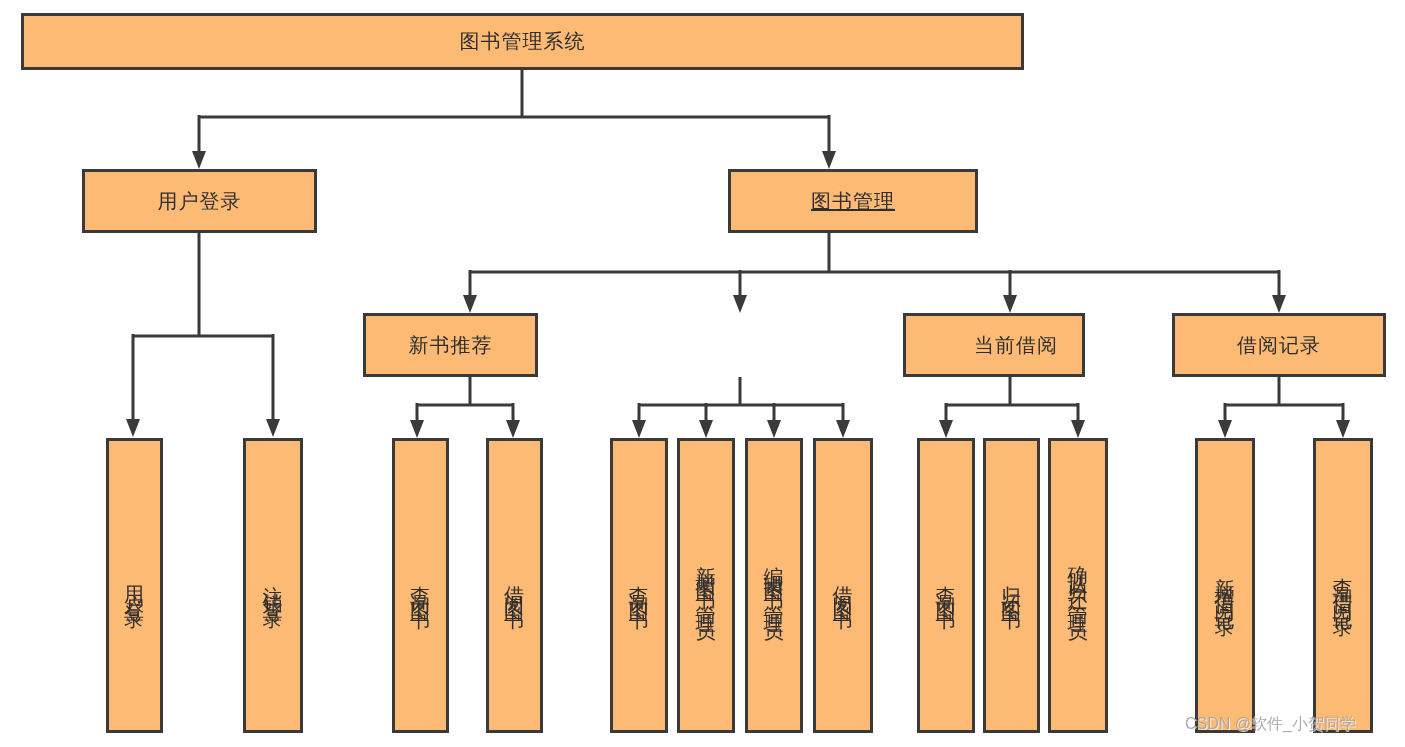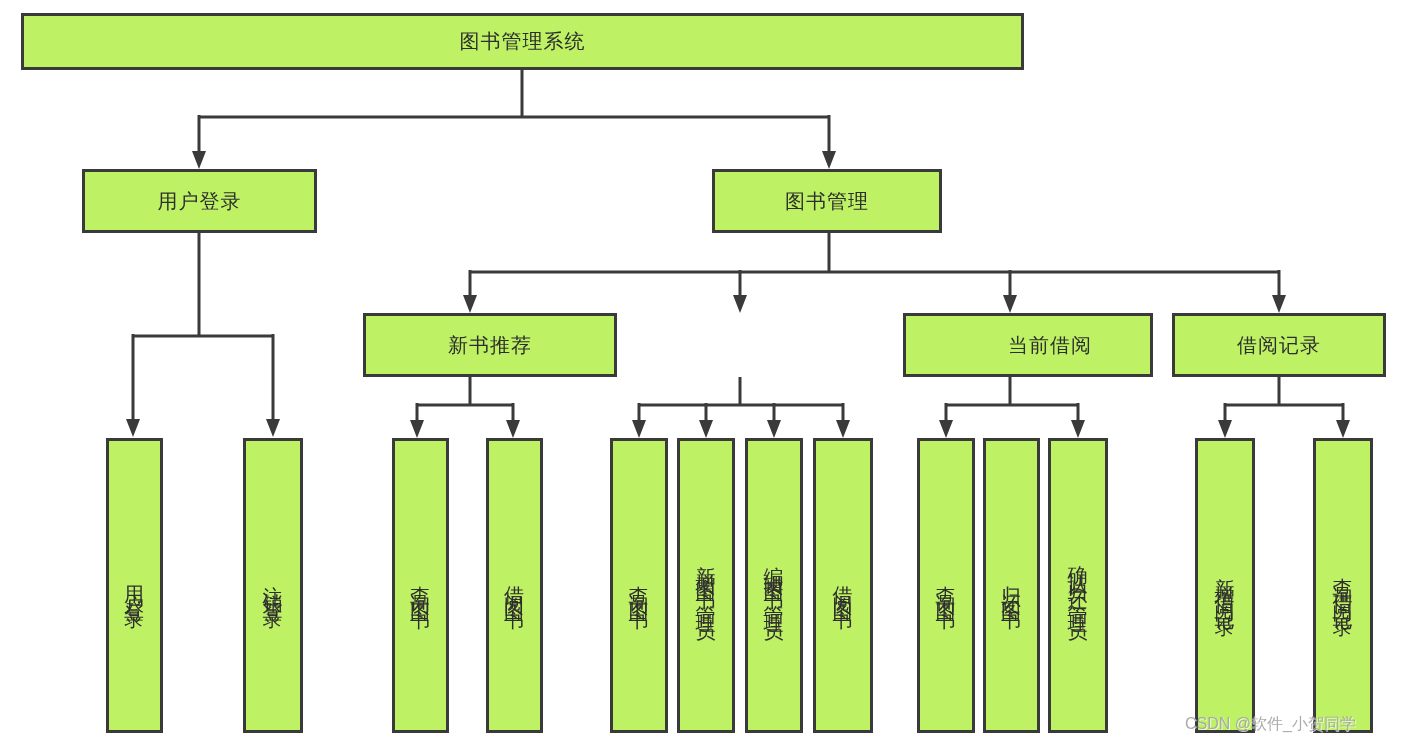--- a/index.html
+++ b/index.html
@@ -18,21 +18,21 @@
   #wires {
     position: absolute;
     left: 0; top: 0;
     width: 1405px; height: 747px;
     pointer-events: none;
   }
   .box {
     position: absolute;
     box-sizing: border-box;
     border: 3px solid #3a3a3a;
-    background: #bef264;
+    background: #fdba74;
     display: flex;
     align-items: center;
     justify-content: center;
     color: #2e2e2e;
     font-size: 20px;
     letter-spacing: 1px;
     z-index: 2;
   }
   .vbox {
     top: 438px;
@@ -43,25 +43,25 @@
     text-orientation: mixed;
     letter-spacing: 8px;
     line-height: 1.1;
     font-size: 20px;
     color: #2e2e2e;
   }
   
   .n-root  { left: 21px;   top: 13px;  width: 1003px; height: 57px; }
   
   .n-l2a   { left: 82px;   top: 169px; width: 235px;  height: 64px; }
-  .n-l2b   { left: 712px;  top: 169px; width: 230px;  height: 64px; }
-  
-  .n-l3a   { left: 363px;  top: 313px; width: 254px;  height: 64px; justify-content: center; }
+  .n-l2b   { left: 728px;  top: 169px; width: 250px;  height: 64px; text-decoration: underline; }
+  
+  .n-l3a   { left: 363px;  top: 313px; width: 175px;  height: 64px; justify-content: center; }
   .n-l3b   { left: 632px;  top: 313px; width: 216px;  height: 64px; }
-  .n-l3c   { left: 903px;  top: 313px; width: 250px;  height: 64px; padding-left: 44px; }
+  .n-l3c   { left: 903px;  top: 313px; width: 182px;  height: 64px; padding-left: 44px; }
   .n-l3d   { left: 1172px; top: 313px; width: 214px;  height: 64px; }
   
   .n-g1a { left: 106px;  width: 57px; }
   .n-g1b { left: 243px;  width: 60px; }
   .n-g2a { left: 392px;  width: 57px; }
   .n-g2b { left: 486px;  width: 57px; }
   .n-g3a { left: 610px;  width: 58px; }
   .n-g3b { left: 677px;  width: 58px; }
   .n-g3c { left: 745px;  width: 58px; }
   .n-g3d { left: 813px;  width: 60px; }

